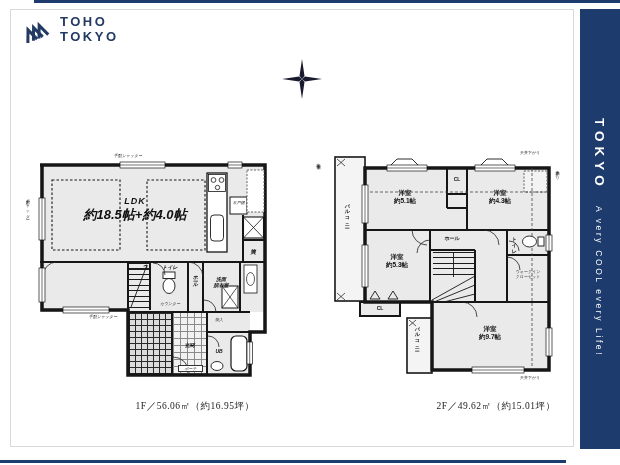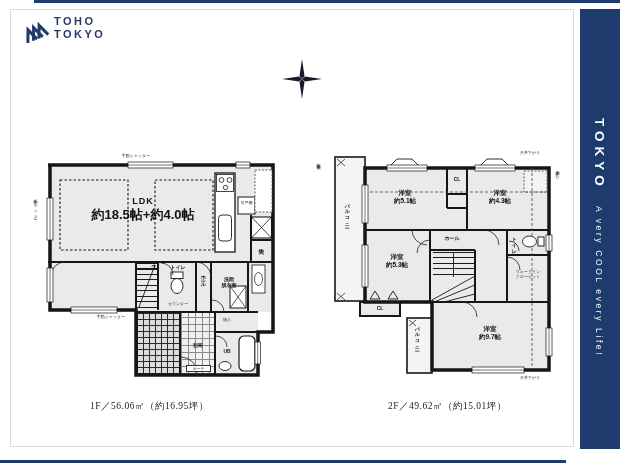--- a/index.html
+++ b/index.html
@@ -9,29 +9,29 @@
   
   #topline{left:34px;top:0;width:586px;height:3px;background:#1d3b6d;}
   #bottomline{left:0;top:460px;width:566px;height:3px;background:#1d3b6d;}
   #card{left:10px;top:9px;width:562px;height:436px;border:1px solid #d9d9d9;background:#fff;}
   #sidebar{left:580px;top:9px;width:40px;height:440px;background:#1d3b6d;}
   .vbrand{color:#fff;white-space:nowrap;transform:rotate(90deg);transform-origin:0 0;}
   #sb-title{left:607px;top:118px;font-size:13.5px;font-weight:bold;letter-spacing:5px;}
   #sb-tag{left:604px;top:206px;font-size:8.5px;letter-spacing:2.6px;font-weight:500;}
   
   #logo{left:20px;top:14px;width:160px;height:34px;}
-  #logo-text{left:54px;top:15px;line-height:1.15;color:#233a63;font-weight:bold;
-             font-size:11px;letter-spacing:2.5px;}
+  #logo-text{left:60px;top:15px;line-height:1.15;color:#233a63;font-weight:bold;
+             font-size:13px;letter-spacing:2.5px;}
   
   .caption{font-family:"Liberation Serif","DejaVu Serif",serif;font-size:9.5px;
-           letter-spacing:0.5px;color:#1a1a1a;}
+           letter-spacing:0.5px;color:#1a1a1a;text-align:center;}
   #cap1{left:90px;top:400px;width:210px;}
-  #cap2{left:388px;top:400px;width:200px;}
-  
-  #plan1{left:43px;top:160px;width:235px;height:222px;}
+  #cap2{left:396px;top:400px;width:200px;}
+  
+  #plan1{left:35px;top:160px;width:235px;height:222px;font-style:italic;}
   #plan2{left:312px;top:145px;width:245px;height:240px;}
   .fill{position:absolute;background:#eaeaea;}
   .bfill{position:absolute;background:#f4f4f4;}
   svg.lines{position:absolute;left:0;top:0;}
   
   .lb{position:absolute;color:#111;text-align:center;line-height:1.25;}
   .rname{font-size:6.5px;font-weight:bold;}
   .rsize{font-size:6.5px;font-weight:bold;}
   .s5{font-size:5px;font-weight:bold;}
   .s4{font-size:4px;color:#222;}

